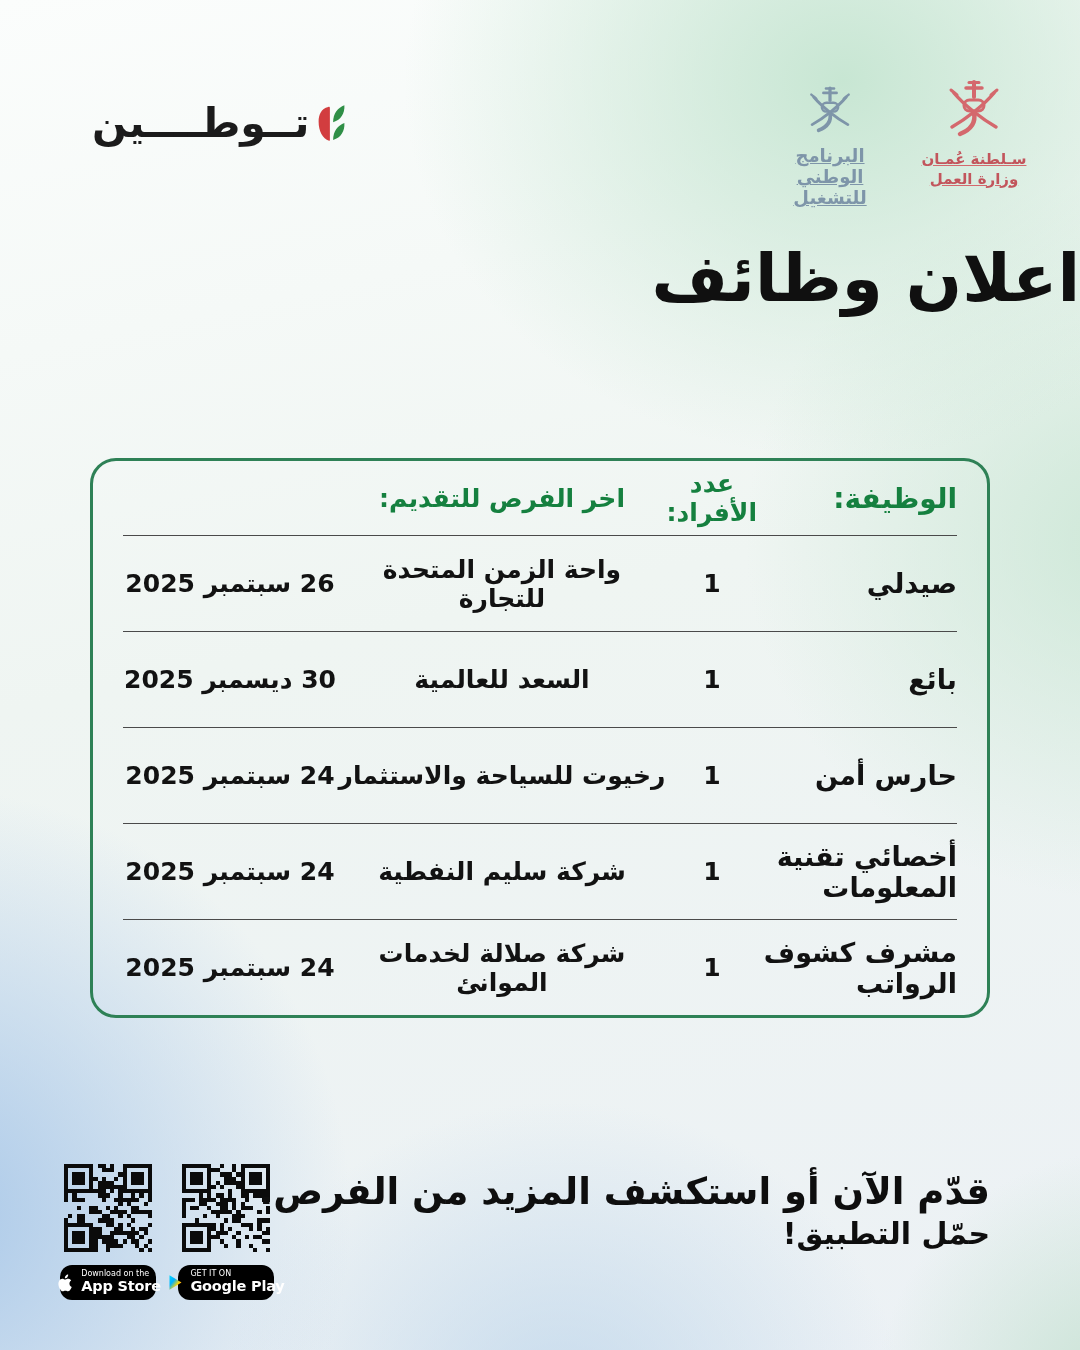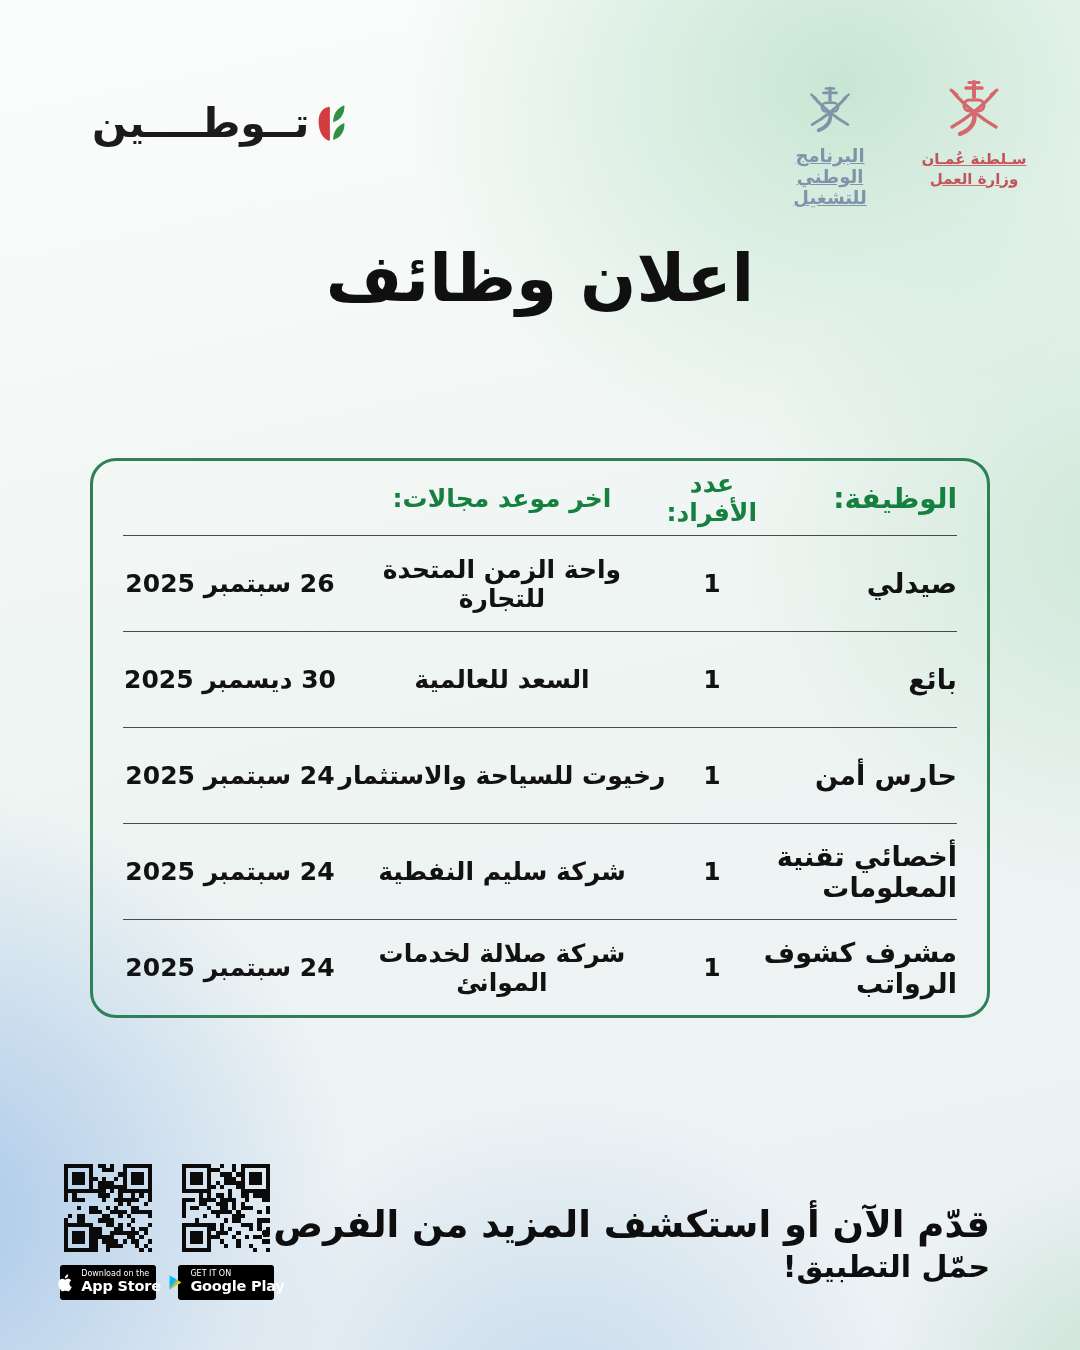--- a/index.html
+++ b/index.html
@@ -20,43 +20,43 @@
   .tawteen svg{width:29px;height:42px;}
   .logos-right{position:absolute;top:76px;right:40px;display:flex;align-items:flex-start;gap:16px;direction:ltr;}
   .gov-logo{text-align:center;text-decoration:underline;}
   .nep{width:124px;color:#7e95a9;padding-top:8px;}
   .nep .emblem{width:52px;height:52px;}
   .nep .cap{font-size:18px;font-weight:700;line-height:1.18;margin-top:5px;}
   .ministry{width:132px;color:#d4686d;}
   .ministry .emblem{width:64px;height:66px;}
   .ministry .cap{font-size:15px;font-weight:700;line-height:1.3;margin-top:4px;color:#c2555c;}
   
-  .title{position:absolute;top:196px;left:0;right:0;text-align:center;font-size:66px;font-weight:800;color:#101010;}
+  .title{position:absolute;top:196px;left:0;right:0;text-align:right;font-size:66px;font-weight:800;color:#101010;}
   .intro{position:absolute;top:334px;right:122px;left:105px;text-align:right;font-size:27px;font-weight:700;color:#151515;line-height:1.33;}
   
   .jobs-table{position:absolute;top:458px;left:90px;right:90px;height:554px;border:3px solid #2e8156;border-radius:26px;}
   .t-inner{height:100%;margin:0 30px;display:flex;flex-direction:column;}
   .t-grid{display:grid;grid-template-columns:200px 90px 330px 1fr;align-items:center;}
   .t-header{height:74px;color:#15803f;font-size:28px;font-weight:800;}
   .t-row{flex:1;border-top:1.5px solid #4a4a4a;color:#121212;font-weight:700;}
   .c-job{text-align:right;font-size:27px;}
   .c-count,.c-company,.c-date{text-align:center;font-size:25px;}
   .t-header .c-job{font-size:28px;}
   
   .note{position:absolute;top:1028px;right:92px;font-size:28px;font-weight:800;color:#e12a2e;}
   
   .stores{position:absolute;left:60px;top:1164px;display:flex;gap:22px;direction:ltr;}
   .store{width:96px;}
   .qr{width:88px;height:88px;margin:0 auto;}
-  .badge{margin-top:13px;height:35px;background:#000;border-radius:3px;display:flex;align-items:center;justify-content:center;gap:6px;color:#fff;padding:0 6px;cursor:pointer;}
+  .badge{margin-top:13px;height:35px;background:#000;border-radius:12px;display:flex;align-items:center;justify-content:center;gap:6px;color:#fff;padding:0 6px;cursor:pointer;}
   .badge .txt{display:flex;flex-direction:column;line-height:1.1;text-align:left;direction:ltr;}
   .badge .s{font-size:8px;}
   .badge .b{font-size:14.5px;font-weight:700;letter-spacing:-.2px;white-space:nowrap;}
   .badge svg{flex:0 0 auto;}
-  .cta{position:absolute;top:1203px;right:90px;text-align:right;color:#0e0e0e;}
+  .cta{position:absolute;top:1170px;right:90px;text-align:right;color:#0e0e0e;}
   .cta .l1{font-size:37px;font-weight:800;line-height:1.2;}
   .cta .l2{font-size:30px;font-weight:700;line-height:1.3;}
   .hidden-defs{position:absolute;width:0;height:0;overflow:hidden;}
 </style>
 </head>
 <body>
 
 <svg class="hidden-defs" aria-hidden="true">
   <symbol id="emblem" viewBox="0 0 64 64">
     <g fill="none" stroke="currentColor" stroke-linecap="round">
@@ -105,21 +105,21 @@
   </div>
 
   <h1 class="title">اعلان وظائف</h1>
 
 
   <div class="jobs-table">
     <div class="t-inner">
       <div class="t-grid t-header">
         <span class="c-job">الوظيفة:</span>
         <span class="c-count">عدد الأفراد:</span>
-        <span class="c-date">اخر موعد مجالات:</span>
+        <span class="c-date">اخر الفرص للتقديم:</span>
       </div>
 
       <div class="t-grid t-row">
         <span class="c-job">صيدلي</span>
         <span class="c-count">1</span>
         <span class="c-company">واحة الزمن المتحدة للتجارة</span>
         <span class="c-date">26 سبتمبر 2025</span>
       </div>
       <div class="t-grid t-row">
         <span class="c-job">بائع</span>

